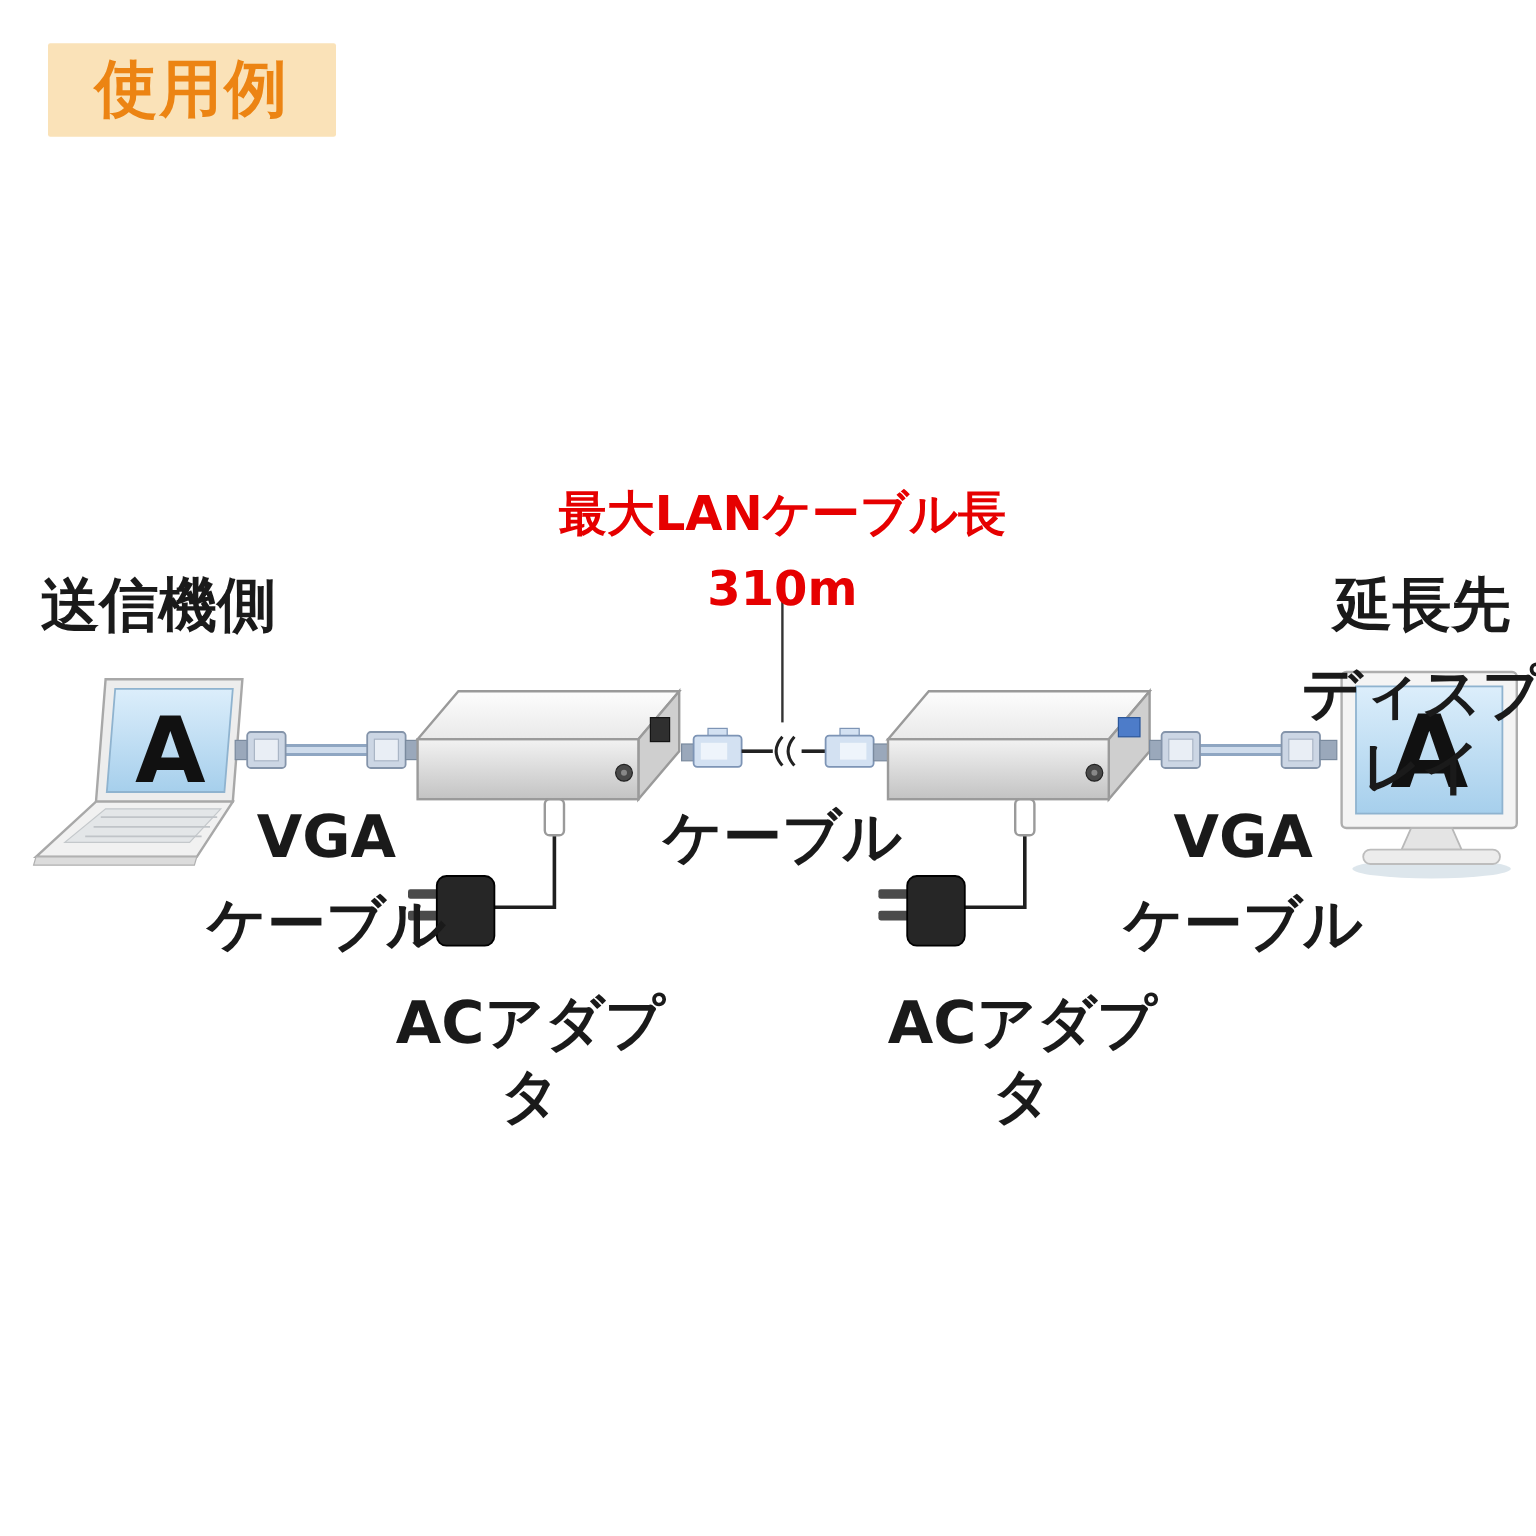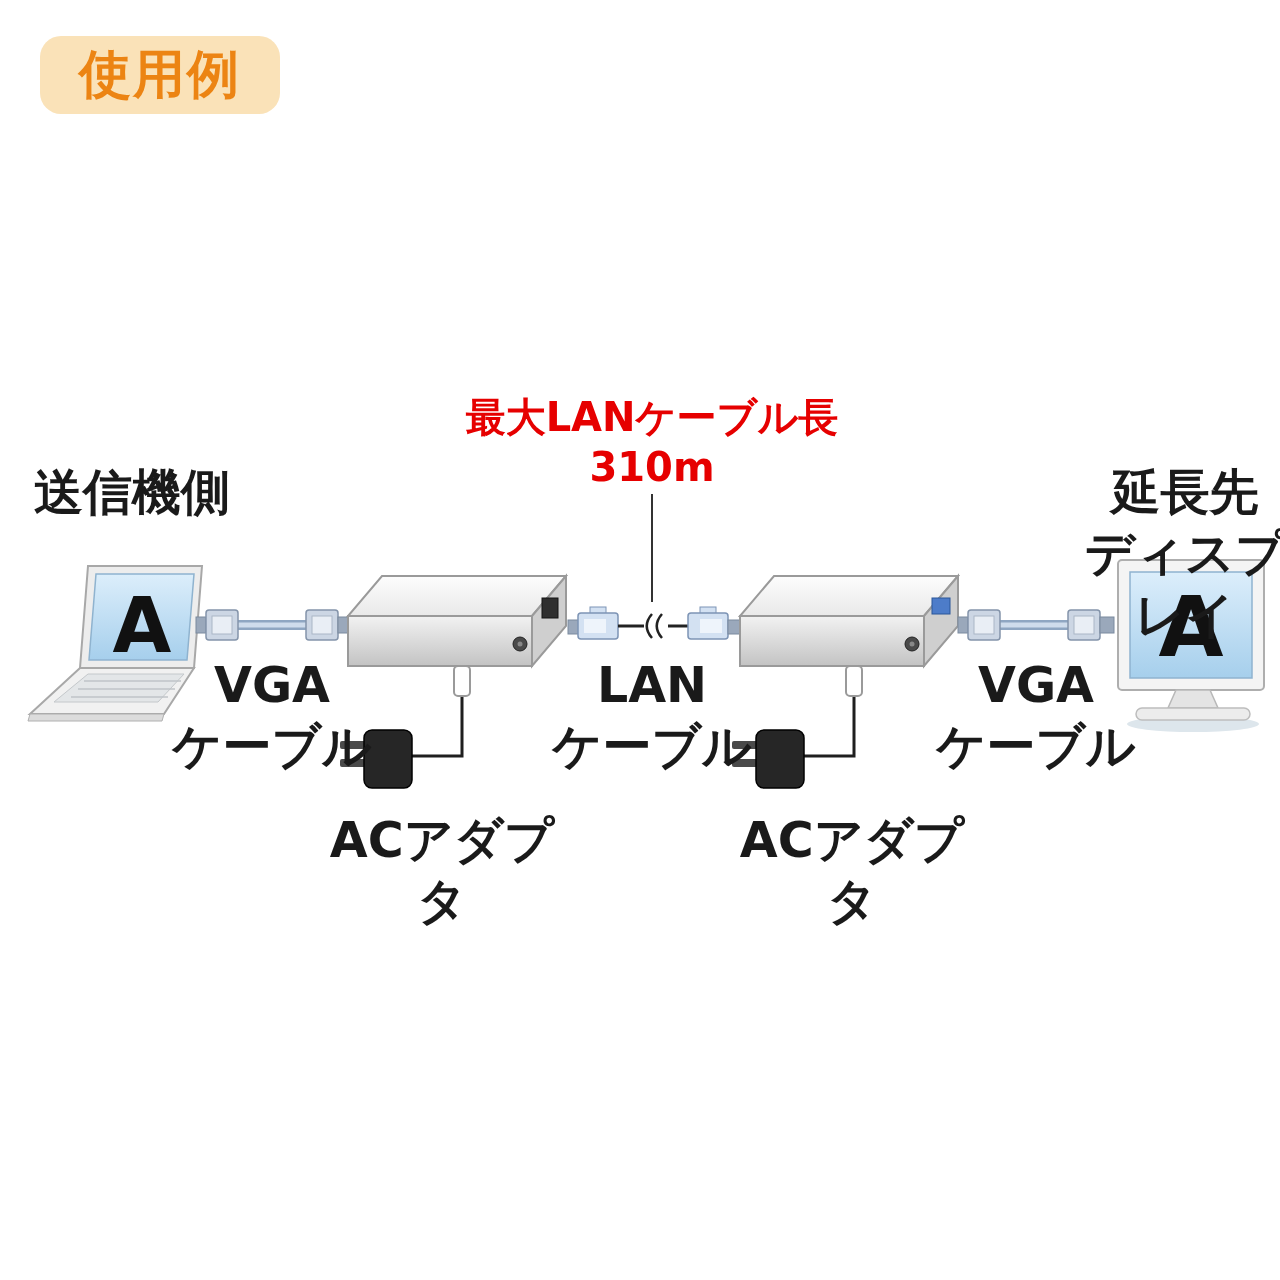--- a/index.html
+++ b/index.html
@@ -3,26 +3,26 @@
 <meta charset="utf-8">
 <style>
   html,body{margin:0;padding:0;background:#ffffff;}
   .canvas{
     position:relative;width:1280px;height:1280px;background:#ffffff;overflow:hidden;
     font-family:"DejaVu Sans","Liberation Sans",sans-serif;
   }
   .art{position:absolute;left:0;top:0;}
   .badge{
     position:absolute;left:40px;top:36px;width:240px;height:78px;
-    background:#FAE2B8;border-radius:21px;
+    background:#FAE2B8;border-radius:2px;
     display:flex;align-items:center;justify-content:center;
     color:#EC8413;font-size:52px;font-weight:bold;letter-spacing:2px;
   }
   .lbl{position:absolute;text-align:center;font-weight:bold;color:#1a1a1a;line-height:1.25;}
-  .lbl .ln{display:block;}
+  .lbl .ln{display:block;margin-top:12px;}
   .fs38{font-size:49px;}
   .fs40{font-size:40px;}
   .red{color:#E60000;}
 </style>
 </head>
 <body>
 
 <div class="canvas">
 
   <svg class="art" width="1280" height="1280" viewBox="0 0 1280 1280">
@@ -153,21 +153,20 @@
     <span class="ln">延長先</span>
     <span class="ln">ディスプレイ</span>
   </div>
 
   <div class="lbl fs38" style="left:172px;top:655px;width:200px;">
     <span class="ln">VGA</span>
     <span class="ln">ケーブル</span>
   </div>
 
   <div class="lbl fs38" style="left:552px;top:655px;width:200px;">
-    <span class="ln">LAN</span>
     <span class="ln">ケーブル</span>
   </div>
 
   <div class="lbl fs38" style="left:936px;top:655px;width:200px;">
     <span class="ln">VGA</span>
     <span class="ln">ケーブル</span>
   </div>
 
   <div class="lbl fs38" style="left:322px;top:810px;width:240px;">
     <span class="ln">ACアダプタ</span>

